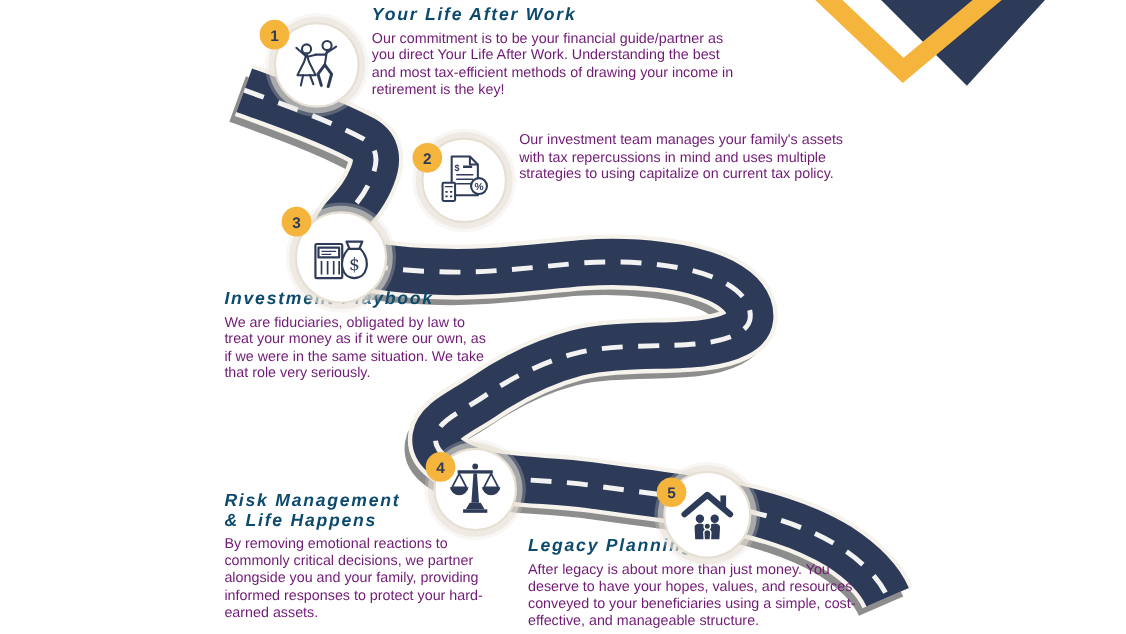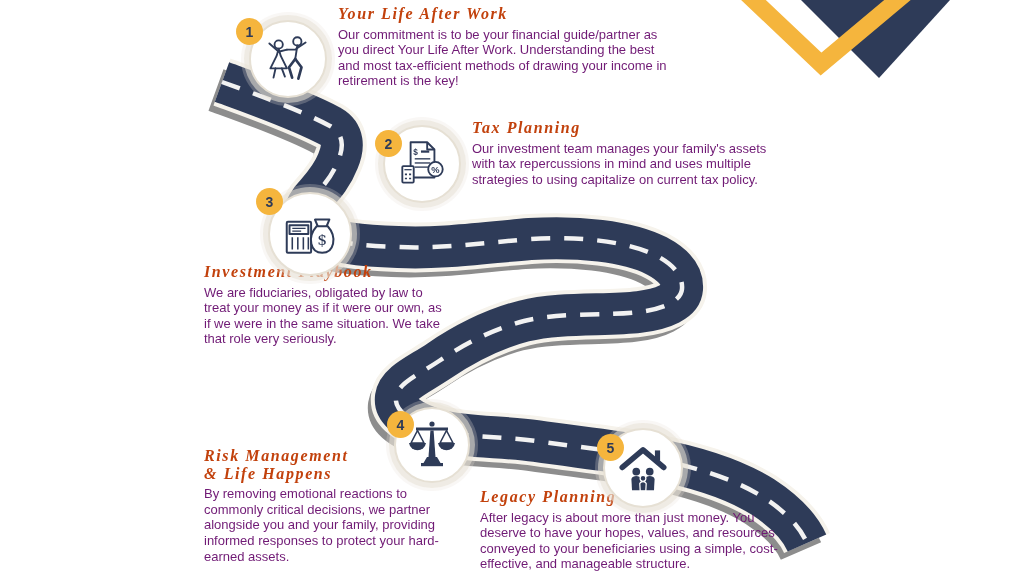--- a/index.html
+++ b/index.html
@@ -16,22 +16,22 @@
     display:flex;align-items:center;justify-content:center;z-index:3;
   }
   .badge{
     position:absolute;width:27px;height:27px;border-radius:50%;
     background:#f5b53d;color:#2e3b58;font-weight:bold;font-size:14px;
     display:flex;align-items:center;justify-content:center;z-index:4;
   }
   
   .textblock{position:absolute;z-index:2;}
   .title{
-    font-family:Liberation Serif, serif;
-    font-style:italic;font-weight:bold;color:#c2410c;
+    font-family:Liberation Sans, sans-serif;
+    font-style:italic;font-weight:bold;color:#0c4a6e;
     font-size:16px;letter-spacing:1.6px;line-height:1.1;
     white-space:pre-line;margin:0 0 4px 0;
   }
   .desc{
     color:#701a75;font-size:13px;line-height:15.6px;margin:0;
   }
   
   .m1 .icon-circle{left:249px;top:20px;width:74px;height:74px;}
   .m2 .icon-circle{left:383px;top:125px;width:74px;height:74px;}
   .m3 .icon-circle{left:268px;top:192px;width:80px;height:80px;}
@@ -145,21 +145,20 @@
           <circle cx="41" cy="33" r="7"></circle>
           <text x="41" y="36.5" text-anchor="middle" font-size="9" font-weight="bold" fill="#2e3b58" stroke="none" font-family="Liberation Sans, sans-serif">%</text>
           <text x="19.5" y="19.5" font-size="8" font-weight="bold" fill="#2e3b58" stroke="none" font-family="Liberation Sans, sans-serif">$</text>
         </g>
       </svg>
     </div>
     <div class="badge b2">
       <span>2</span>
     </div>
     <div class="textblock t2">
-      <h2 class="title">Tax Planning</h2>
       <p class="desc">Our investment team manages your family's assets with tax repercussions in mind and uses multiple strategies to using capitalize on current tax policy.</p>
     </div>
   </div>
 
   <div class="m3">
     <div class="icon-circle">
       <svg width="62" height="62" viewBox="0 0 56 56">
         <g stroke="#2e3b58" stroke-width="1.8" fill="#ffffff" stroke-linejoin="round">
           <rect x="7" y="17" width="22" height="28" rx="1"></rect>
           <rect x="9.5" y="20" width="17" height="8"></rect>

